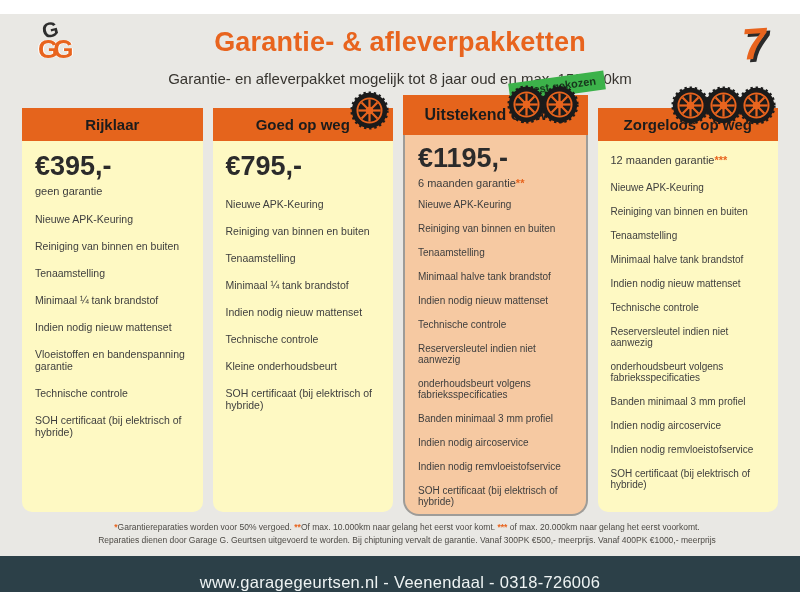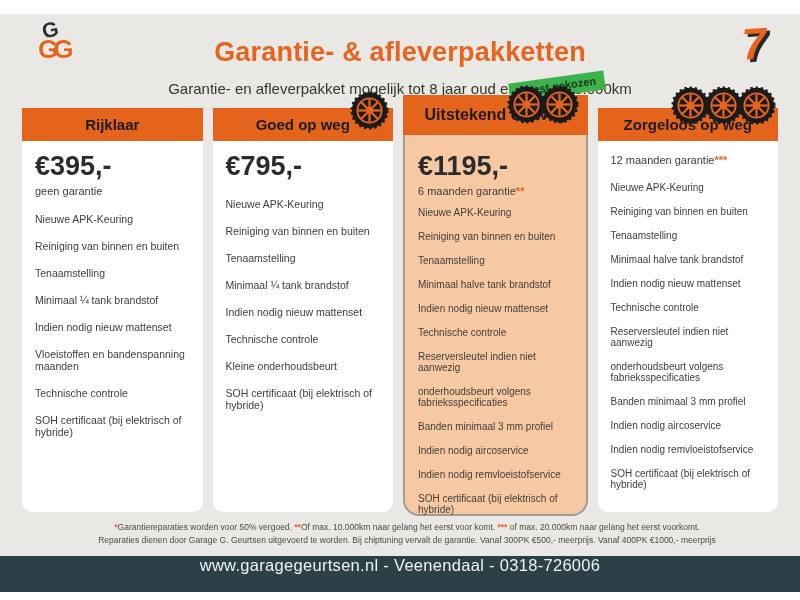--- a/index.html
+++ b/index.html
@@ -9,52 +9,52 @@
     -webkit-font-smoothing:antialiased;
   }
   .main { position:absolute; top:14px; left:0; right:0; height:542px; background:#e9e8e4; }
 
   
   .header { position:relative; height:81px; }
   .logo { position:absolute; left:26px; top:8px; width:56px; height:52px; }
   .logo-top { position:absolute; top:-4px; left:16px; font-weight:800; font-size:21px; color:#2e2e2e; transform:rotate(-14deg); }
   .logo-bottom { position:absolute; top:12px; left:12px; font-weight:800; font-size:26px; color:#e8641e; letter-spacing:-5px; text-shadow:1px 0 0 #fff, -1px 0 0 #fff; }
   .seven { position:absolute; right:34px; top:8px; font-size:44px; line-height:44px; font-weight:800; font-style:italic; color:#e8641e; transform:rotate(-4deg); text-shadow:3px 3px 0 #2a2a2a; }
-  .title { text-align:center; padding-top:23px; color:#e8641e; font-size:27px; font-weight:bold; letter-spacing:0.2px; }
+  .title { text-align:center; padding-top:13px; color:#e8641e; font-size:27px; font-weight:bold; letter-spacing:0.2px; }
   .subtitle { text-align:center; margin-top:12px; font-size:15px; color:#37342f; }
 
   
   .cols { display:flex; gap:10px; padding:0 22px; align-items:flex-start; }
-  .card { position:relative; flex:1 1 0; background:#ffffff; border-radius:0 0 10px 10px; margin-top:13px; height:404px; box-sizing:border-box; }
+  .card { position:relative; flex:1 1 0; background:#fef9c3; border-radius:0 0 10px 10px; margin-top:13px; height:404px; box-sizing:border-box; }
   .card .bar { background:#e5641c; height:33px; display:flex; align-items:center; justify-content:center; font-weight:bold; font-size:15px; color:#1c1c1c; }
   .card .body { padding:10px 13px 0 13px; }
   .price { font-size:27px; line-height:31px; font-weight:bold; color:#2b2b2b; }
   .note { font-size:11px; color:#3c3c3c; margin-top:3px; }
   .ast { color:#e8641e; font-weight:bold; }
   .features { margin-top:16px; }
   .feature { font-size:10.5px; color:#3e3e3e; margin-bottom:15px; }
   .dense .feature { font-size:10px; margin-bottom:13px; }
 
   
   .card.hl { margin-top:0; height:421px; background:#f6c9a2; border:2px solid #9e9c98; border-top:none; border-radius:0 0 16px 16px; }
   .card.hl .bar { height:40px; font-size:16px; margin:0 -2px; }
-  .card.hl .body { padding-top:16px; }
+  .card.hl .body { padding-top:8px; }
   .card.hl .features { margin-top:10px; }
 
   
   .tires { position:absolute; display:flex; z-index:3; }
   .tires svg { width:41px; height:41px; margin-left:-8px; }
   .card.t1 .tires { top:-18px; right:3px; }
   .card.hl .tires { top:-11px; right:6px; }
   .card.t3 .tires { top:-23px; right:1px; }
   .badge { position:absolute; top:-18px; left:104px; z-index:2; background:#3cb24a; color:#17361c; font-weight:bold; font-size:11px; padding:3px 9px 4px; transform:rotate(-8deg); white-space:nowrap; }
 
   
   .footnotes { position:absolute; top:521px; left:14px; right:0; text-align:center; font-size:8.5px; line-height:12.5px; color:#4d4a45; }
-  .footerbar { position:absolute; top:556px; left:0; right:0; height:36px; background:#2c4048; display:flex; align-items:flex-start; justify-content:center; }
+  .footerbar { position:absolute; top:556px; left:0; right:0; height:36px; background:#2c4048; display:flex; align-items:flex-end; justify-content:center; }
   .footerbar .txt { color:#eef3f3; font-size:16.5px; letter-spacing:0.3px; }
 </style>
 </head>
 <body>
 
 <div class="main">
 
   <div class="header">
     <div class="logo">
       <span class="logo-top">G</span>
@@ -73,21 +73,21 @@
       </div>
       <div class="body">
         <div class="price">€395,-</div>
         <div class="note"><span>geen garantie</span><span class="ast"></span></div>
         <div class="features">
             <div class="feature">Nieuwe APK-Keuring</div>
             <div class="feature">Reiniging van binnen en buiten</div>
             <div class="feature">Tenaamstelling</div>
             <div class="feature">Minimaal ¼  tank brandstof</div>
             <div class="feature">Indien nodig nieuw mattenset</div>
-            <div class="feature">Vloeistoffen en bandenspanning maanden</div>
+            <div class="feature">Vloeistoffen en bandenspanning garantie</div>
             <div class="feature">Technische controle</div>
             <div class="feature">SOH certificaat (bij elektrisch of hybride)</div>
           </div>
       </div>
     </div>
 
     <div class="card t1">
       <div class="tires">
           <svg viewBox="0 0 44 44" xmlns="http://www.w3.org/2000/svg">
     <circle cx="22" cy="22" r="19" fill="#1b1b1b" stroke="#1b1b1b" stroke-width="3" stroke-dasharray="2.5 3"></circle>

